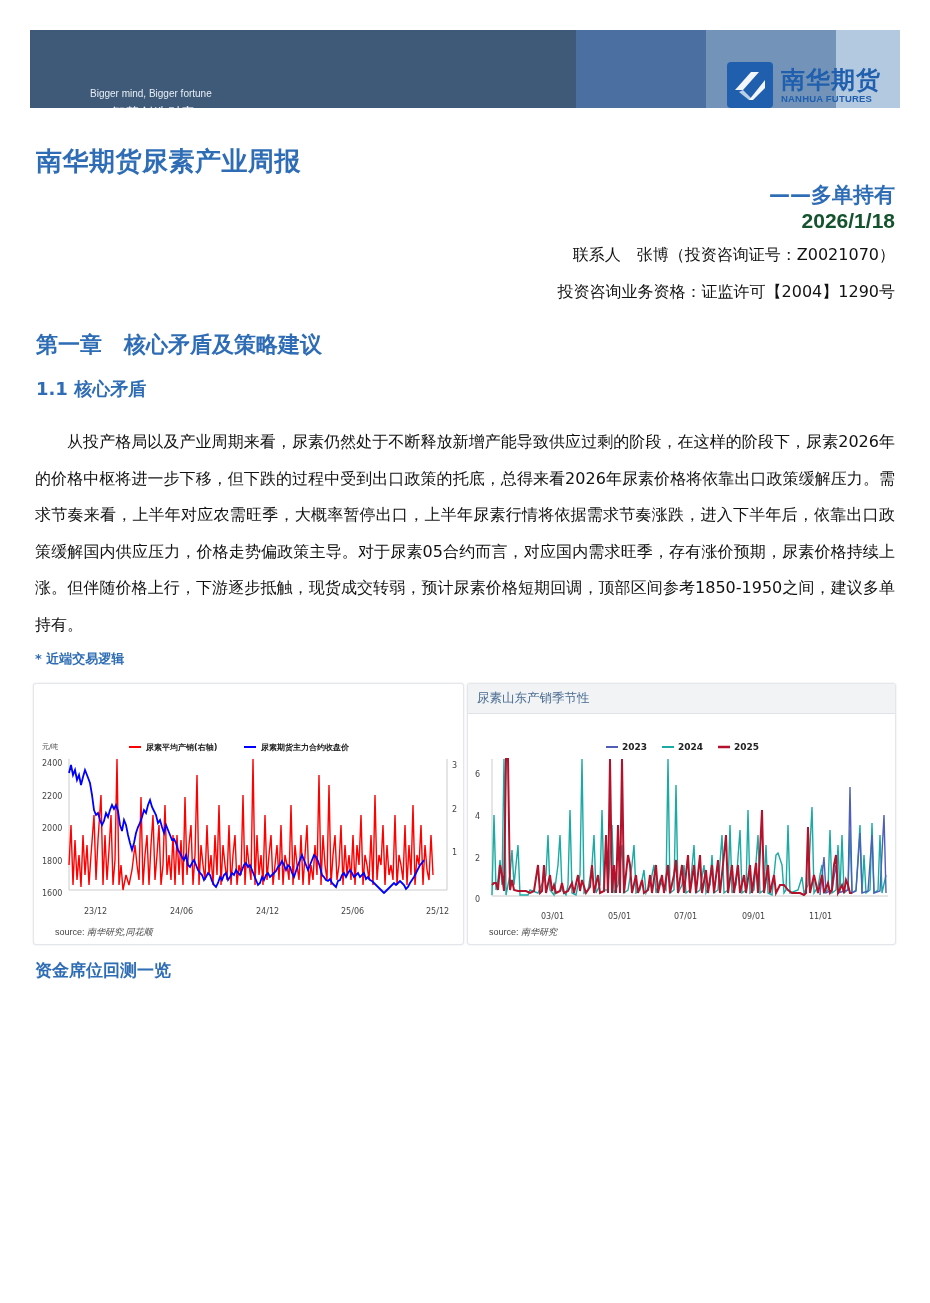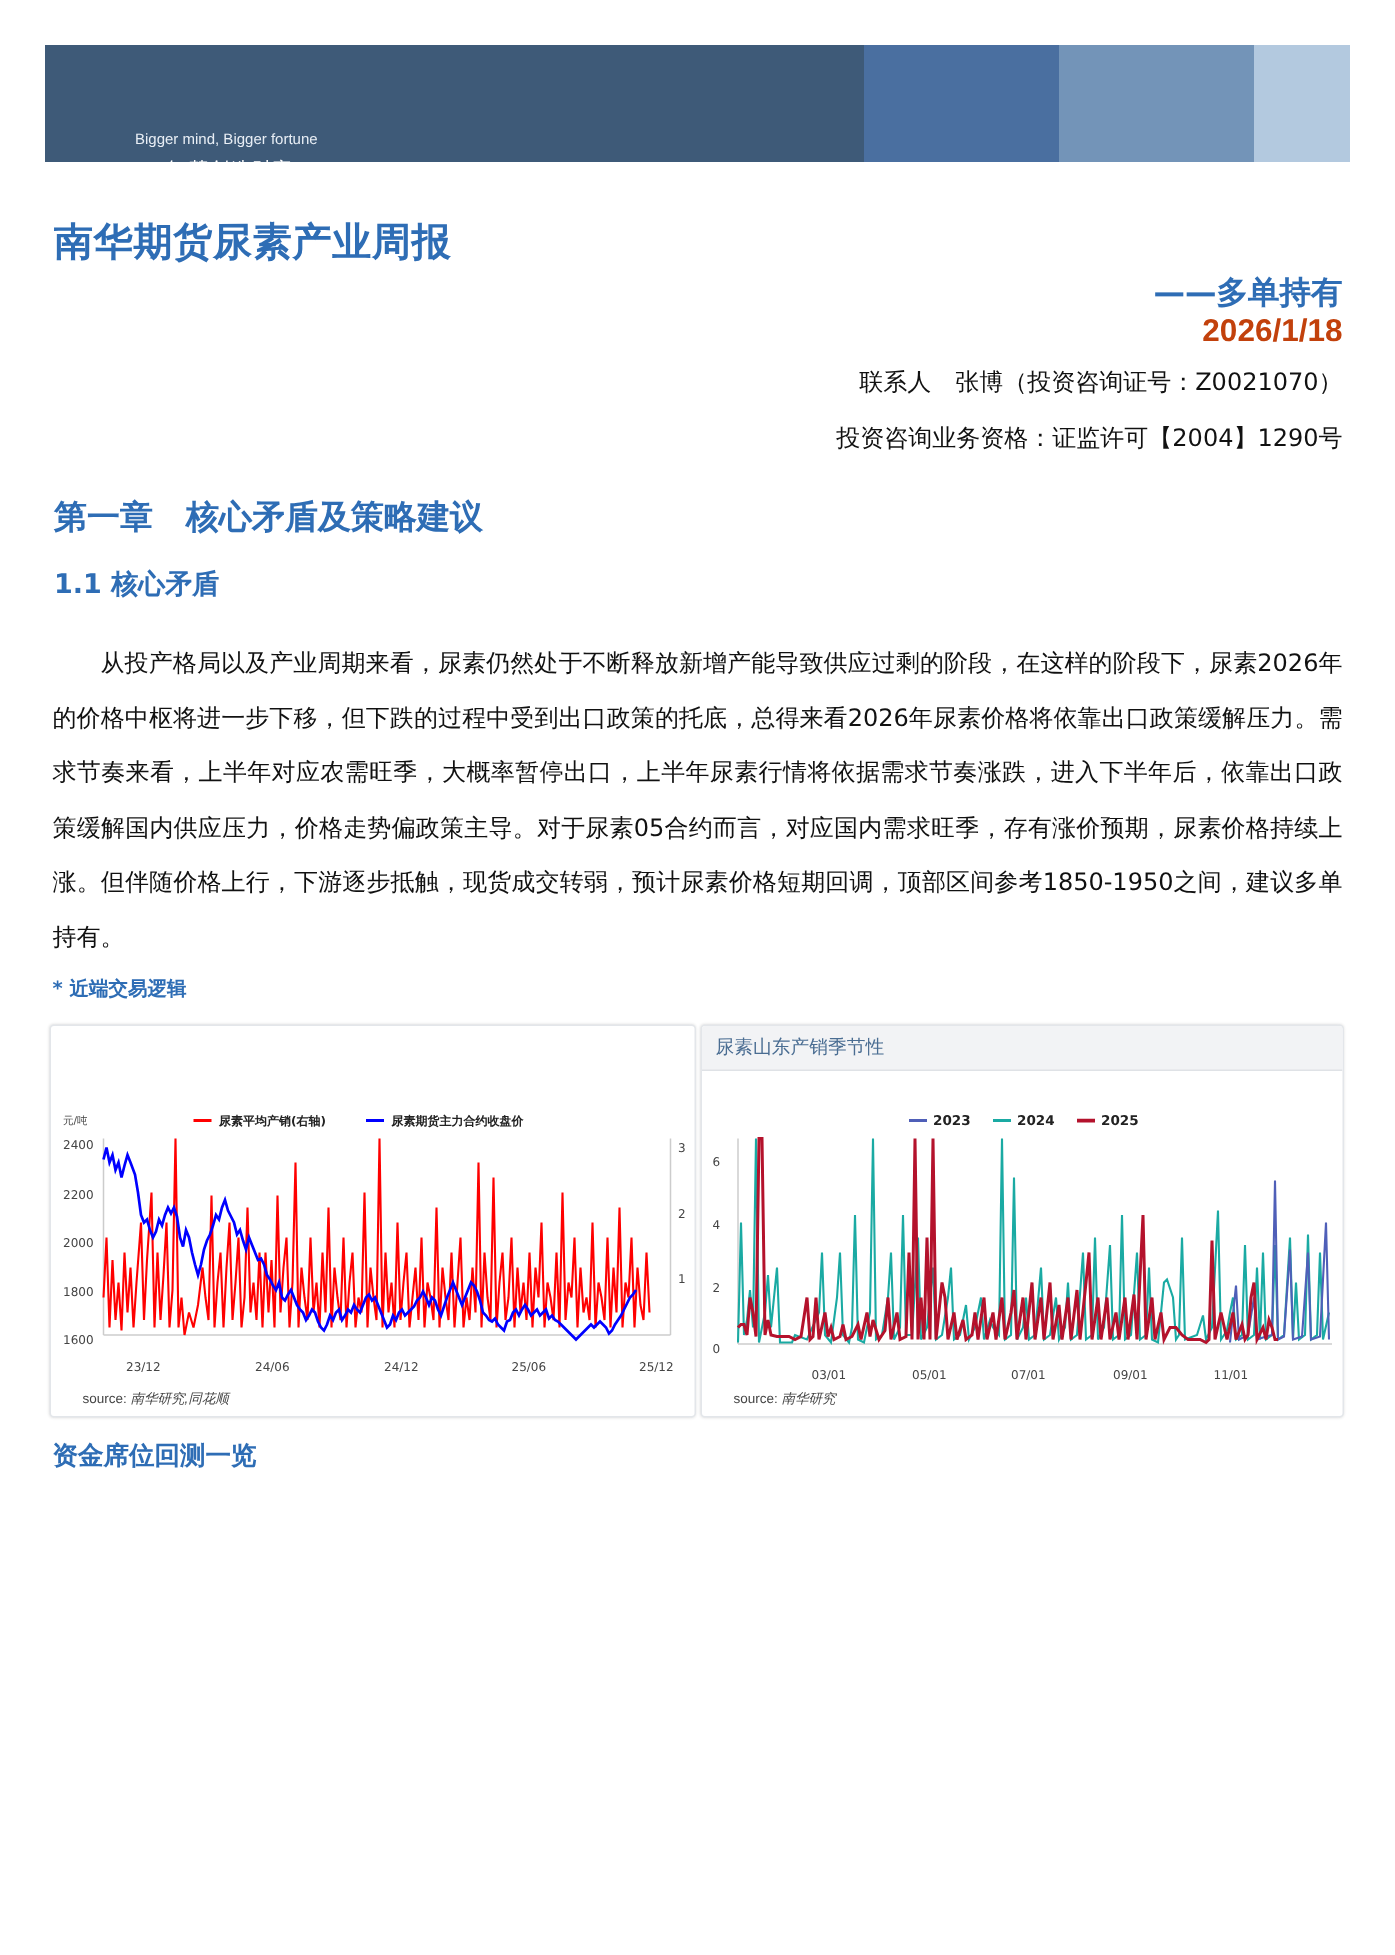--- a/index.html
+++ b/index.html
@@ -14,21 +14,21 @@
   .banner .slogan-cn { position: absolute; left: 82px; top: 74px; font-size: 13px; color: #ffffff; letter-spacing: 1px; }
   .logo { position: absolute; left: 697px; top: 32px; height: 46px; display: flex; align-items: center; }
   .logo-mark { width: 46px; height: 46px; background: #1f5fae; border-radius: 4px; position: relative; overflow: hidden; }
   .logo-mark svg { position: absolute; left: 0; top: 0; }
   .logo-text { margin-left: 8px; display: flex; flex-direction: column; }
   .logo-cn { font-size: 24px; font-weight: bold; color: #1f5fae; line-height: 26px; letter-spacing: 1px; }
   .logo-en { font-size: 9.5px; font-weight: bold; color: #1f5fae; font-family: "Liberation Sans", sans-serif; letter-spacing: 0.2px; }
 
   .title { position: absolute; left: 36px; top: 144px; font-size: 26px; font-weight: bold; color: #2e6db5; letter-spacing: 0.5px; }
   .subtitle { position: absolute; right: 35px; top: 181px; font-size: 21px; font-weight: bold; color: #2e6db5; text-align: right; }
-  .date { position: absolute; right: 35px; top: 209px; font-size: 21px; font-weight: bold; color: #c2410c; font-family: "Liberation Sans", sans-serif; }
+  .date { position: absolute; right: 35px; top: 209px; font-size: 21px; font-weight: bold; color: #14532d; font-family: "Liberation Sans", sans-serif; }
   .contact { position: absolute; right: 35px; top: 245px; font-size: 16px; color: #111; white-space: pre; }
   .license { position: absolute; right: 35px; top: 282px; font-size: 16px; color: #111; }
 
   .chapter { position: absolute; left: 36px; top: 330px; font-size: 22px; font-weight: bold; color: #2e6db5; white-space: pre; }
   .section { position: absolute; left: 36px; top: 377px; font-size: 18px; font-weight: bold; color: #2e6db5; }
   .body-text { position: absolute; left: 35px; top: 424px; width: 860px; font-size: 16px; line-height: 36.6px; color: #111; text-indent: 32px; text-align: justify; }
   .subhead { position: absolute; left: 35px; top: 650px; font-size: 13px; font-weight: bold; color: #2e6db5; }
 
   .panel { position: absolute; top: 683px; height: 262px; background: #ffffff; border: 1px solid #e3e6ea; border-radius: 3px; box-shadow: 0 0 2px rgba(0,0,0,0.12); overflow: hidden; }
   .panel-left { left: 33px; width: 431px; }
@@ -42,20 +42,33 @@
 </style>
 </head>
 <body>
 
 <div class="banner">
   <div class="seg1"></div>
   <div class="seg2"></div>
   <div class="seg3"></div>
   <div class="slogan-en">Bigger mind, Bigger fortune</div>
   <div class="slogan-cn">智慧创造财富</div>
+  <div class="logo">
+    <div class="logo-mark">
+      <svg width="46" height="46" viewBox="0 0 46 46">
+        <path d="M8 28 L24 10 L32 10 L16 28 Z" fill="#ffffff" opacity="0.95"></path>
+        <path d="M22 38 L38 18 L38 26 L26 38 Z" fill="#ffffff" opacity="0.95"></path>
+        <path d="M16 28 L26 38 L22 38 L12 30 Z" fill="#ffffff" opacity="0.7"></path>
+      </svg>
+    </div>
+    <div class="logo-text">
+      <span class="logo-cn">南华期货</span>
+      <span class="logo-en">NANHUA FUTURES</span>
+    </div>
+  </div>
 </div>
 
 <div class="title">南华期货尿素产业周报</div>
 <div class="subtitle">——多单持有</div>
 <div class="date">2026/1/18</div>
 <div class="contact">联系人　张博（投资咨询证号：Z0021070）</div>
 <div class="license">投资咨询业务资格：证监许可【2004】1290号</div>
 
 <div class="chapter">第一章　核心矛盾及策略建议</div>
 <div class="section">1.1 核心矛盾</div>

